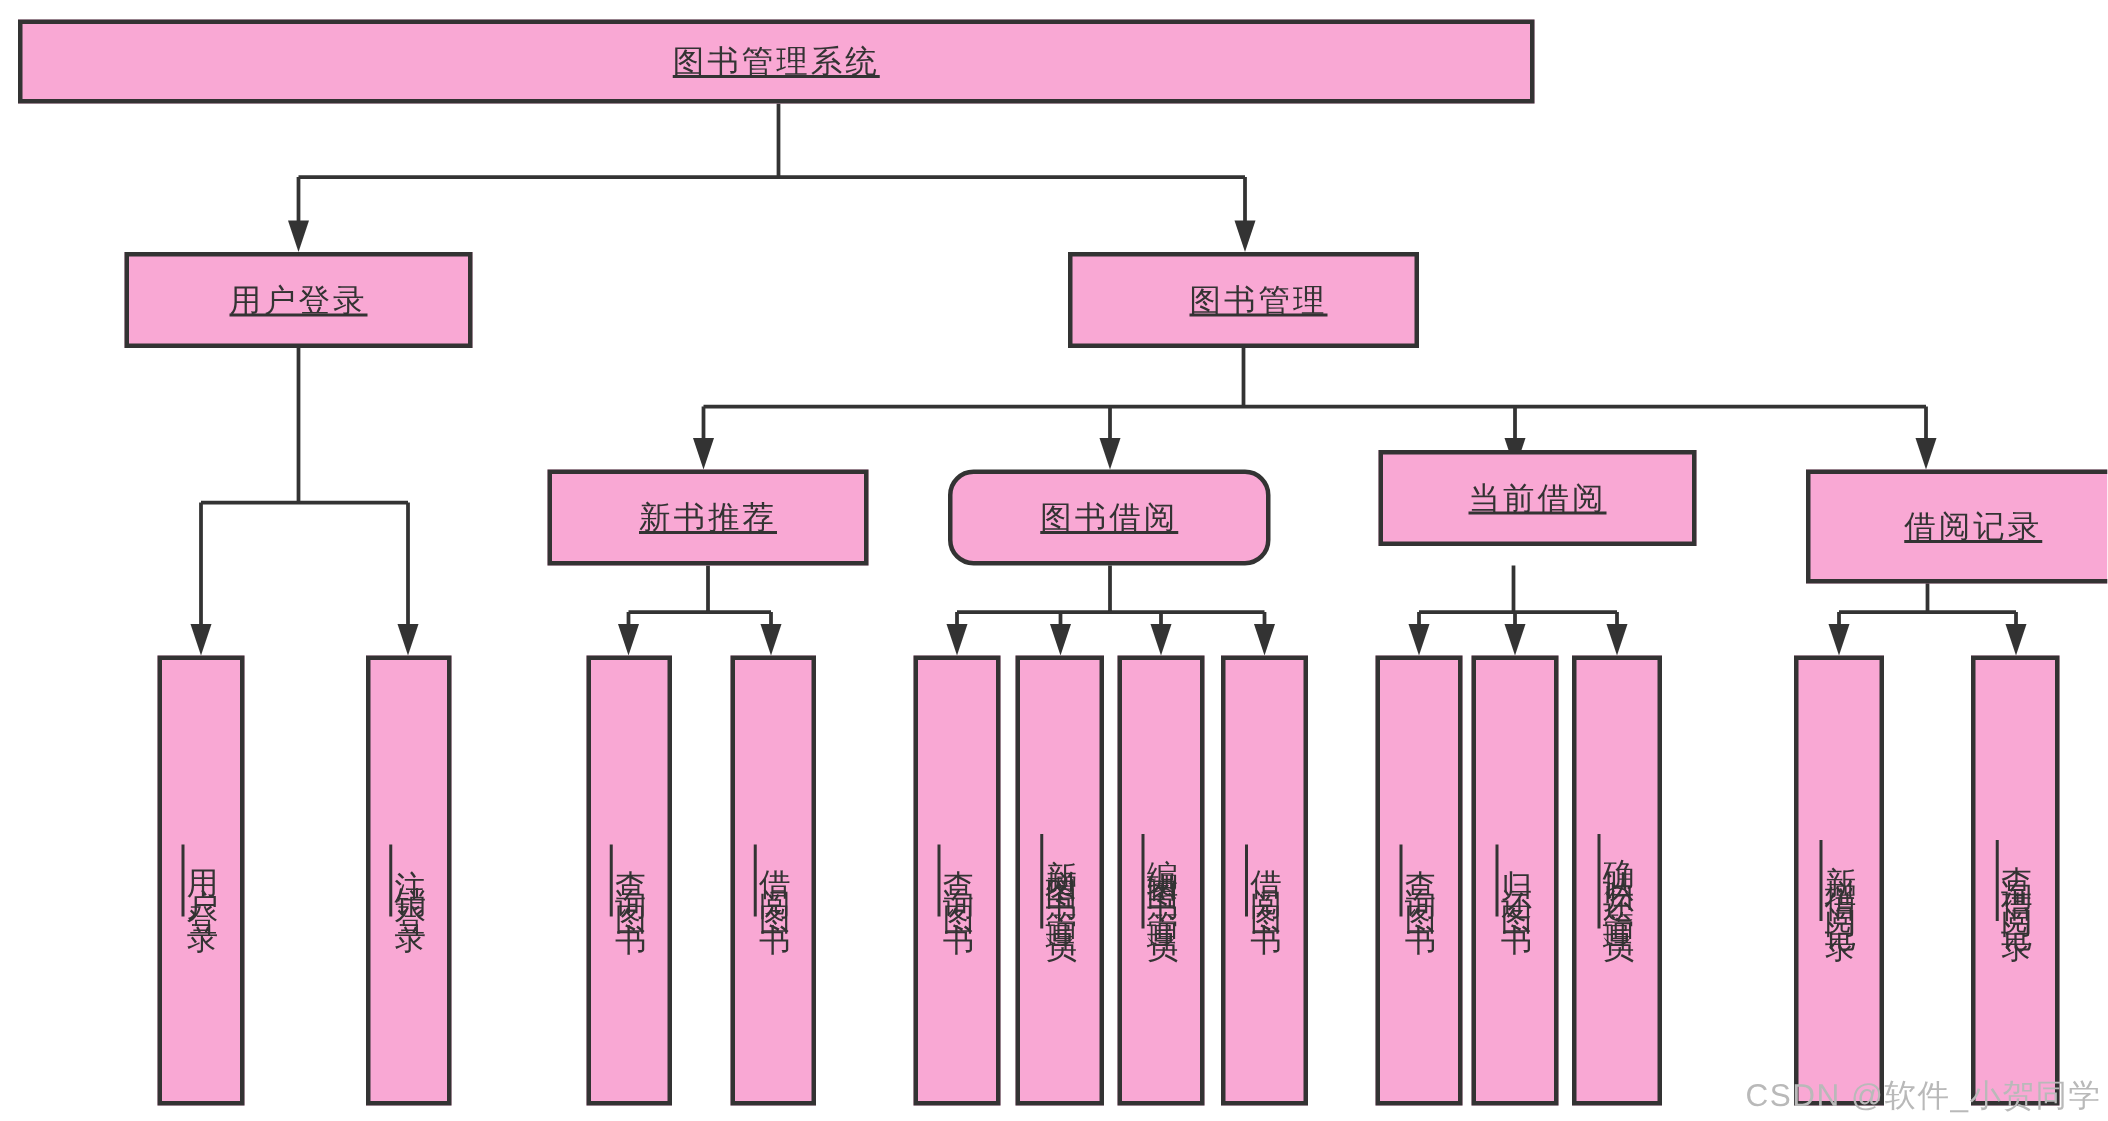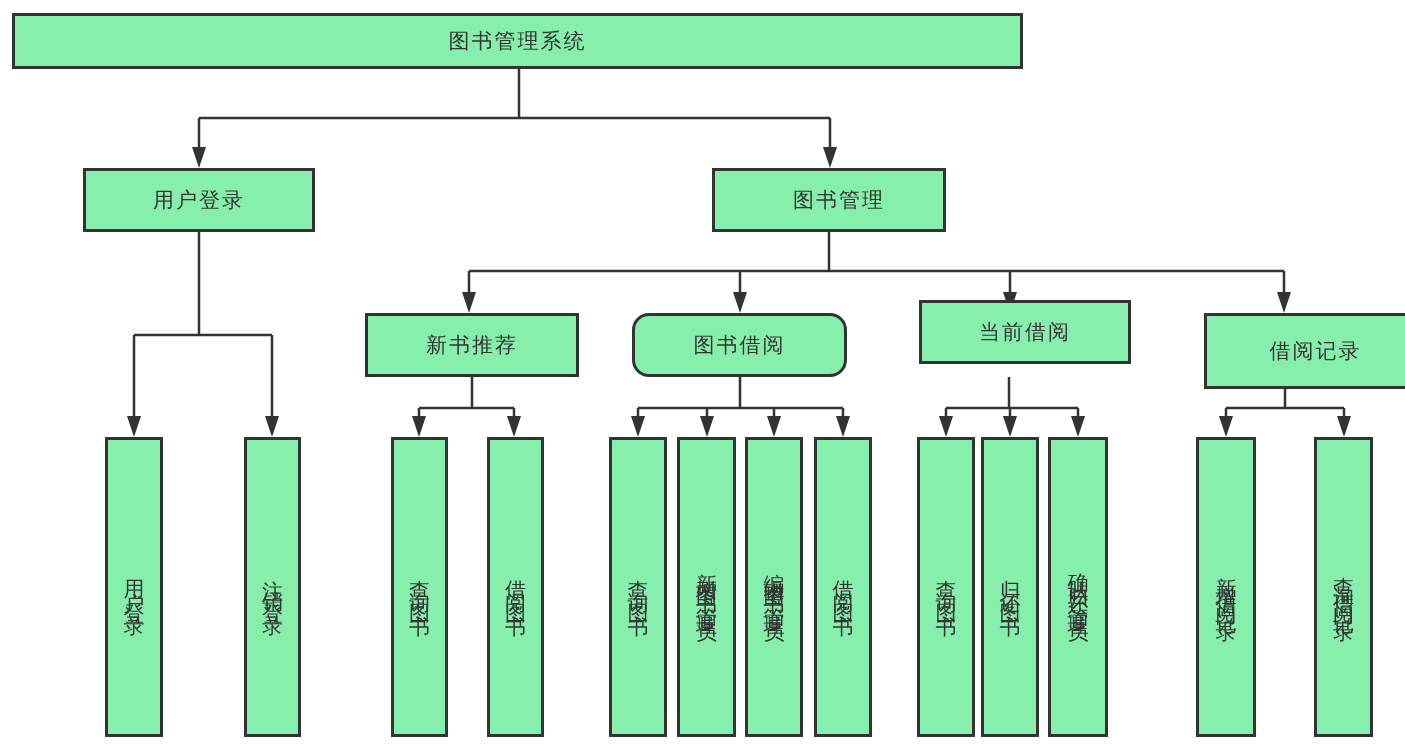--- a/index.html
+++ b/index.html
@@ -16,27 +16,28 @@
 
   .connectors {
     position: absolute;
     left: 0; top: 0;
     width: 1405px; height: 747px;
   }
 
   .box {
     position: absolute;
     border: 3px solid #333333;
-    background: #86efac;
+    background: #f9a8d4;
     display: flex;
     align-items: center;
     justify-content: center;
     color: #333333;
     font-size: 21px;
     letter-spacing: 2px;
+    text-decoration: underline;
   }
 
   .leaf span {
     writing-mode: vertical-rl;
     text-orientation: mixed;
     white-space: nowrap;
   }
   .ls-4 span { letter-spacing: 12px; }
   .ls-6 span { letter-spacing: 9px; }
   .ls-9 span { letter-spacing: 7px; }
@@ -171,14 +172,15 @@
   <div class="box leaf ls-9 f11">
     <span>确认归还（管理员）</span>
   </div>
   <div class="box leaf ls-6 f12">
     <span>新增借阅记录</span>
   </div>
   <div class="box leaf ls-6 f13">
     <span>查询借阅记录</span>
   </div>
 
+  <div class="watermark">CSDN @软件_小贺同学</div>
 
 </div>
 
 </body></html>

